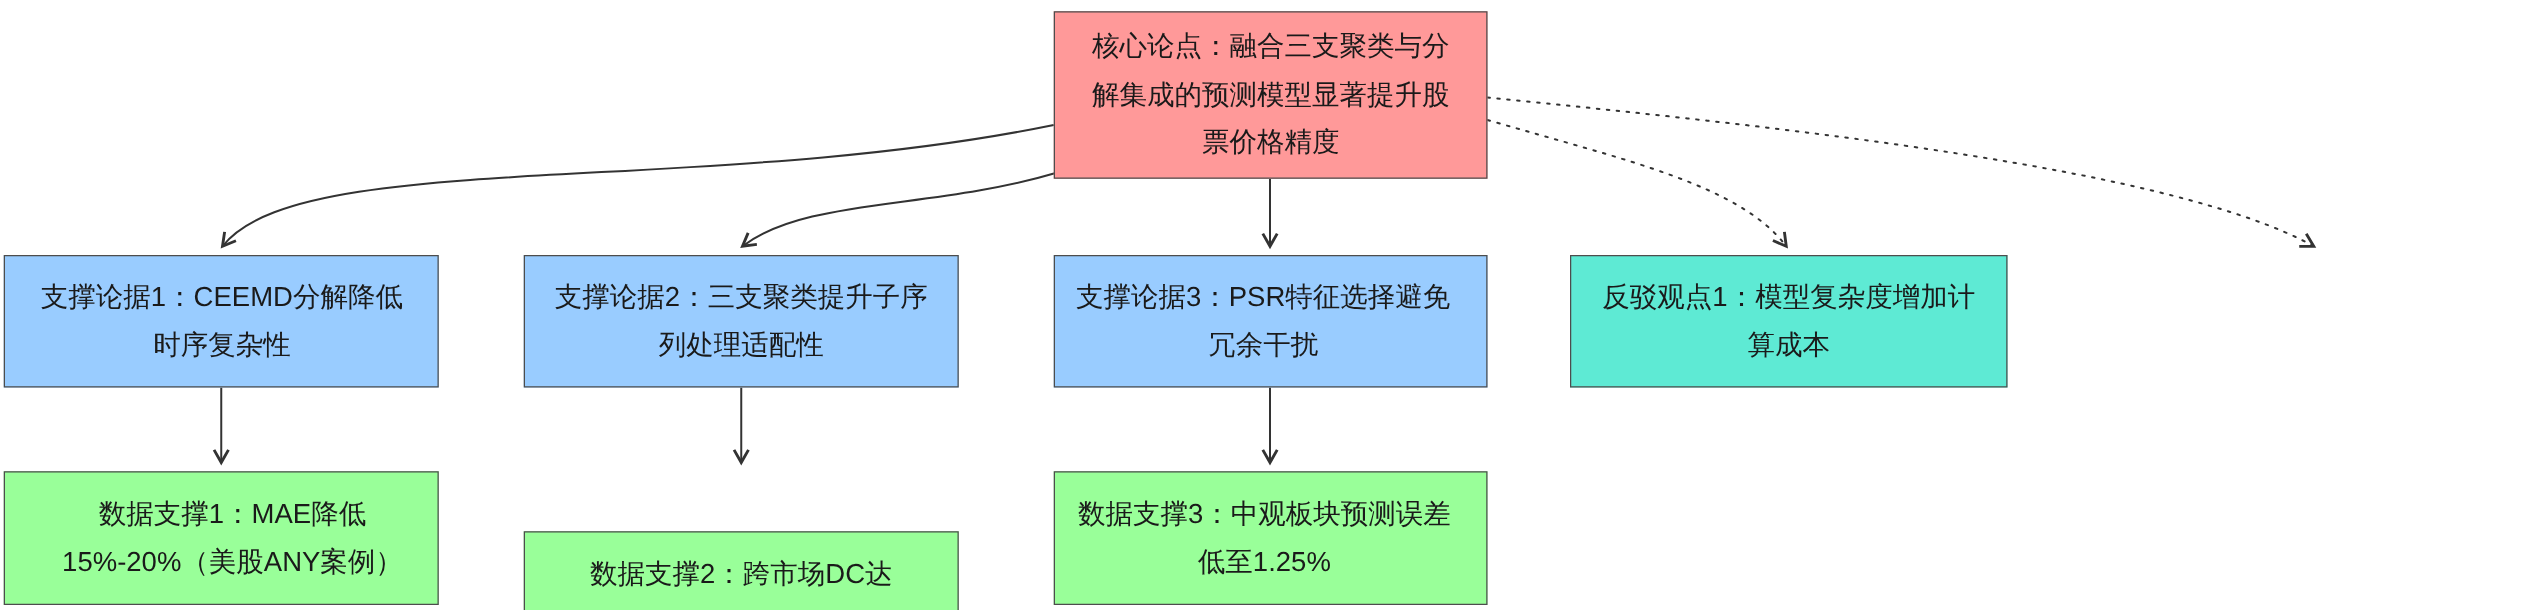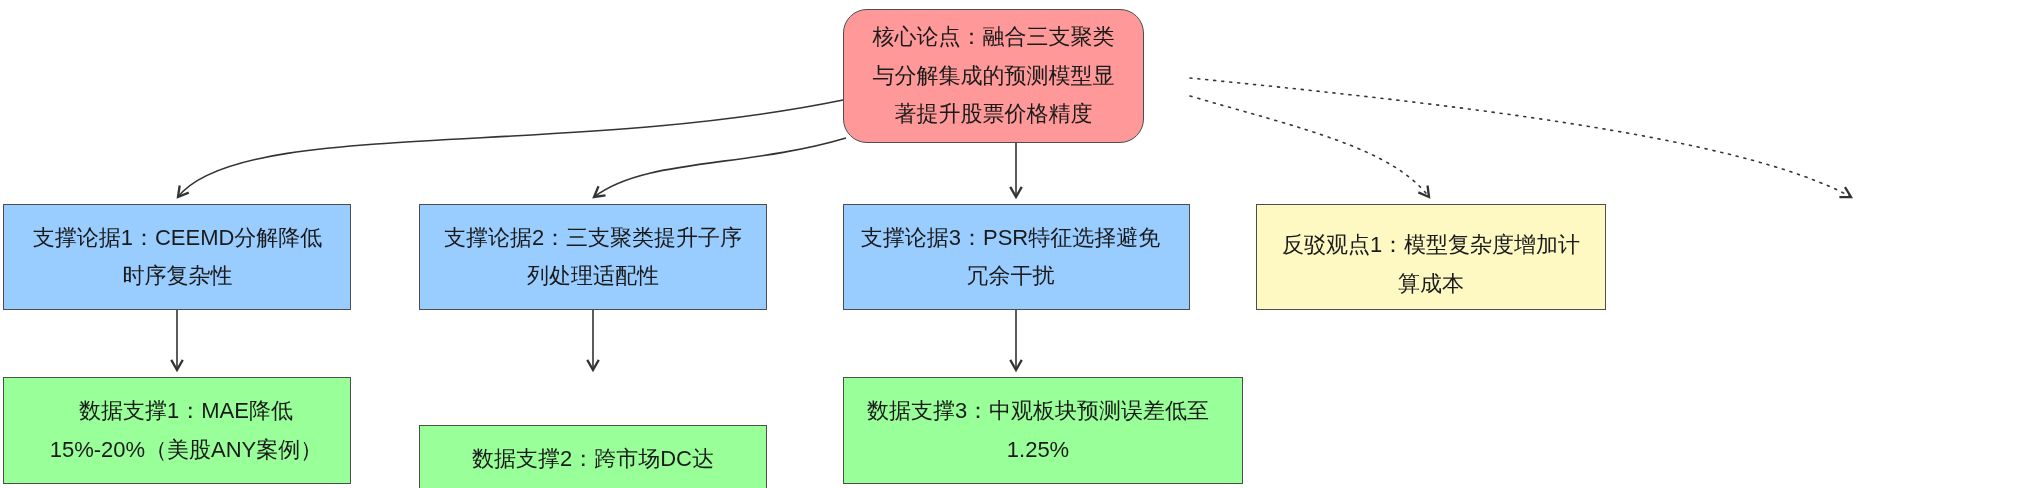--- a/index.html
+++ b/index.html
@@ -40,21 +40,21 @@
     align-items: center;
     justify-content: center;
     text-align: center;
     font-size: 22px;
     line-height: 1.75;
     color: #1a1a1a;
     padding: 6px 22px;
   }
   .node.core     { background: #ff9999; }
   .node.support  { background: #99ccff; }
-  .node.rebuttal { background: #fef9c3; align-items: flex-end; }
+  .node.rebuttal { background: #5eead4; }
   .node.datasup  { background: #99ff99; }
 </style>
 </head>
 <body>
 
 <div class="canvas">
 
   <svg class="edges" width="2038" height="488" viewBox="0 0 2038 488" xmlns="http://www.w3.org/2000/svg">
     <defs>
       <marker id="arrowV" viewBox="0 0 10 10" refX="8" refY="5" markerWidth="9" markerHeight="9" orient="auto-start-reverse">
@@ -67,21 +67,21 @@
     <path class="edge" d="M 1016,143 L 1016,197" marker-end="url(#arrowV)"></path>
 
     <path class="edge dotted" d="M 1190,96 C 1300,128 1392,148 1429,197" marker-end="url(#arrowV)"></path>
     <path class="edge dotted" d="M 1190,78 C 1430,102 1740,135 1851,197" marker-end="url(#arrowV)"></path>
 
     <path class="edge" d="M 177,310 L 177,370" marker-end="url(#arrowV)"></path>
     <path class="edge" d="M 593,310 L 593,370" marker-end="url(#arrowV)"></path>
     <path class="edge" d="M 1016,310 L 1016,370" marker-end="url(#arrowV)"></path>
   </svg>
 
-  <div class="node core" style="left:843px; top:9px; width:301px; height:134px;border-radius:24px;">
+  <div class="node core" style="left:843px; top:9px; width:347px; height:134px;">
     <span>核心论点：融合三支聚类与分解集成的预测模型显著提升股票价格精度</span>
   </div>
 
   <div class="node support" style="left:3px; top:204px; width:348px; height:106px;padding-left:23px;">
     <span>支撑论据1：CEEMD分解降低时序复杂性</span>
   </div>
 
   <div class="node support" style="left:419px; top:204px; width:348px; height:106px;">
     <span>支撑论据2：三支聚类提升子序列处理适配性</span>
   </div>
@@ -96,17 +96,17 @@
 
 
   <div class="node datasup" style="left:3px; top:377px; width:348px; height:107px;padding-left:40px;">
     <span>数据支撑1：MAE降低15%-20%（美股ANY案例）</span>
   </div>
 
   <div class="node datasup" style="left:419px; top:377px; width:348px; height:107px;margin-top:48px;">
     <span>数据支撑2：跨市场DC达52%-56%</span>
   </div>
 
-  <div class="node datasup" style="left:843px; top:377px; width:400px; height:107px;padding-left:12px;">
+  <div class="node datasup" style="left:843px; top:377px; width:347px; height:107px;padding-left:12px;">
     <span>数据支撑3：中观板块预测误差低至1.25%</span>
   </div>
 
 </div>
 
 </body></html>

